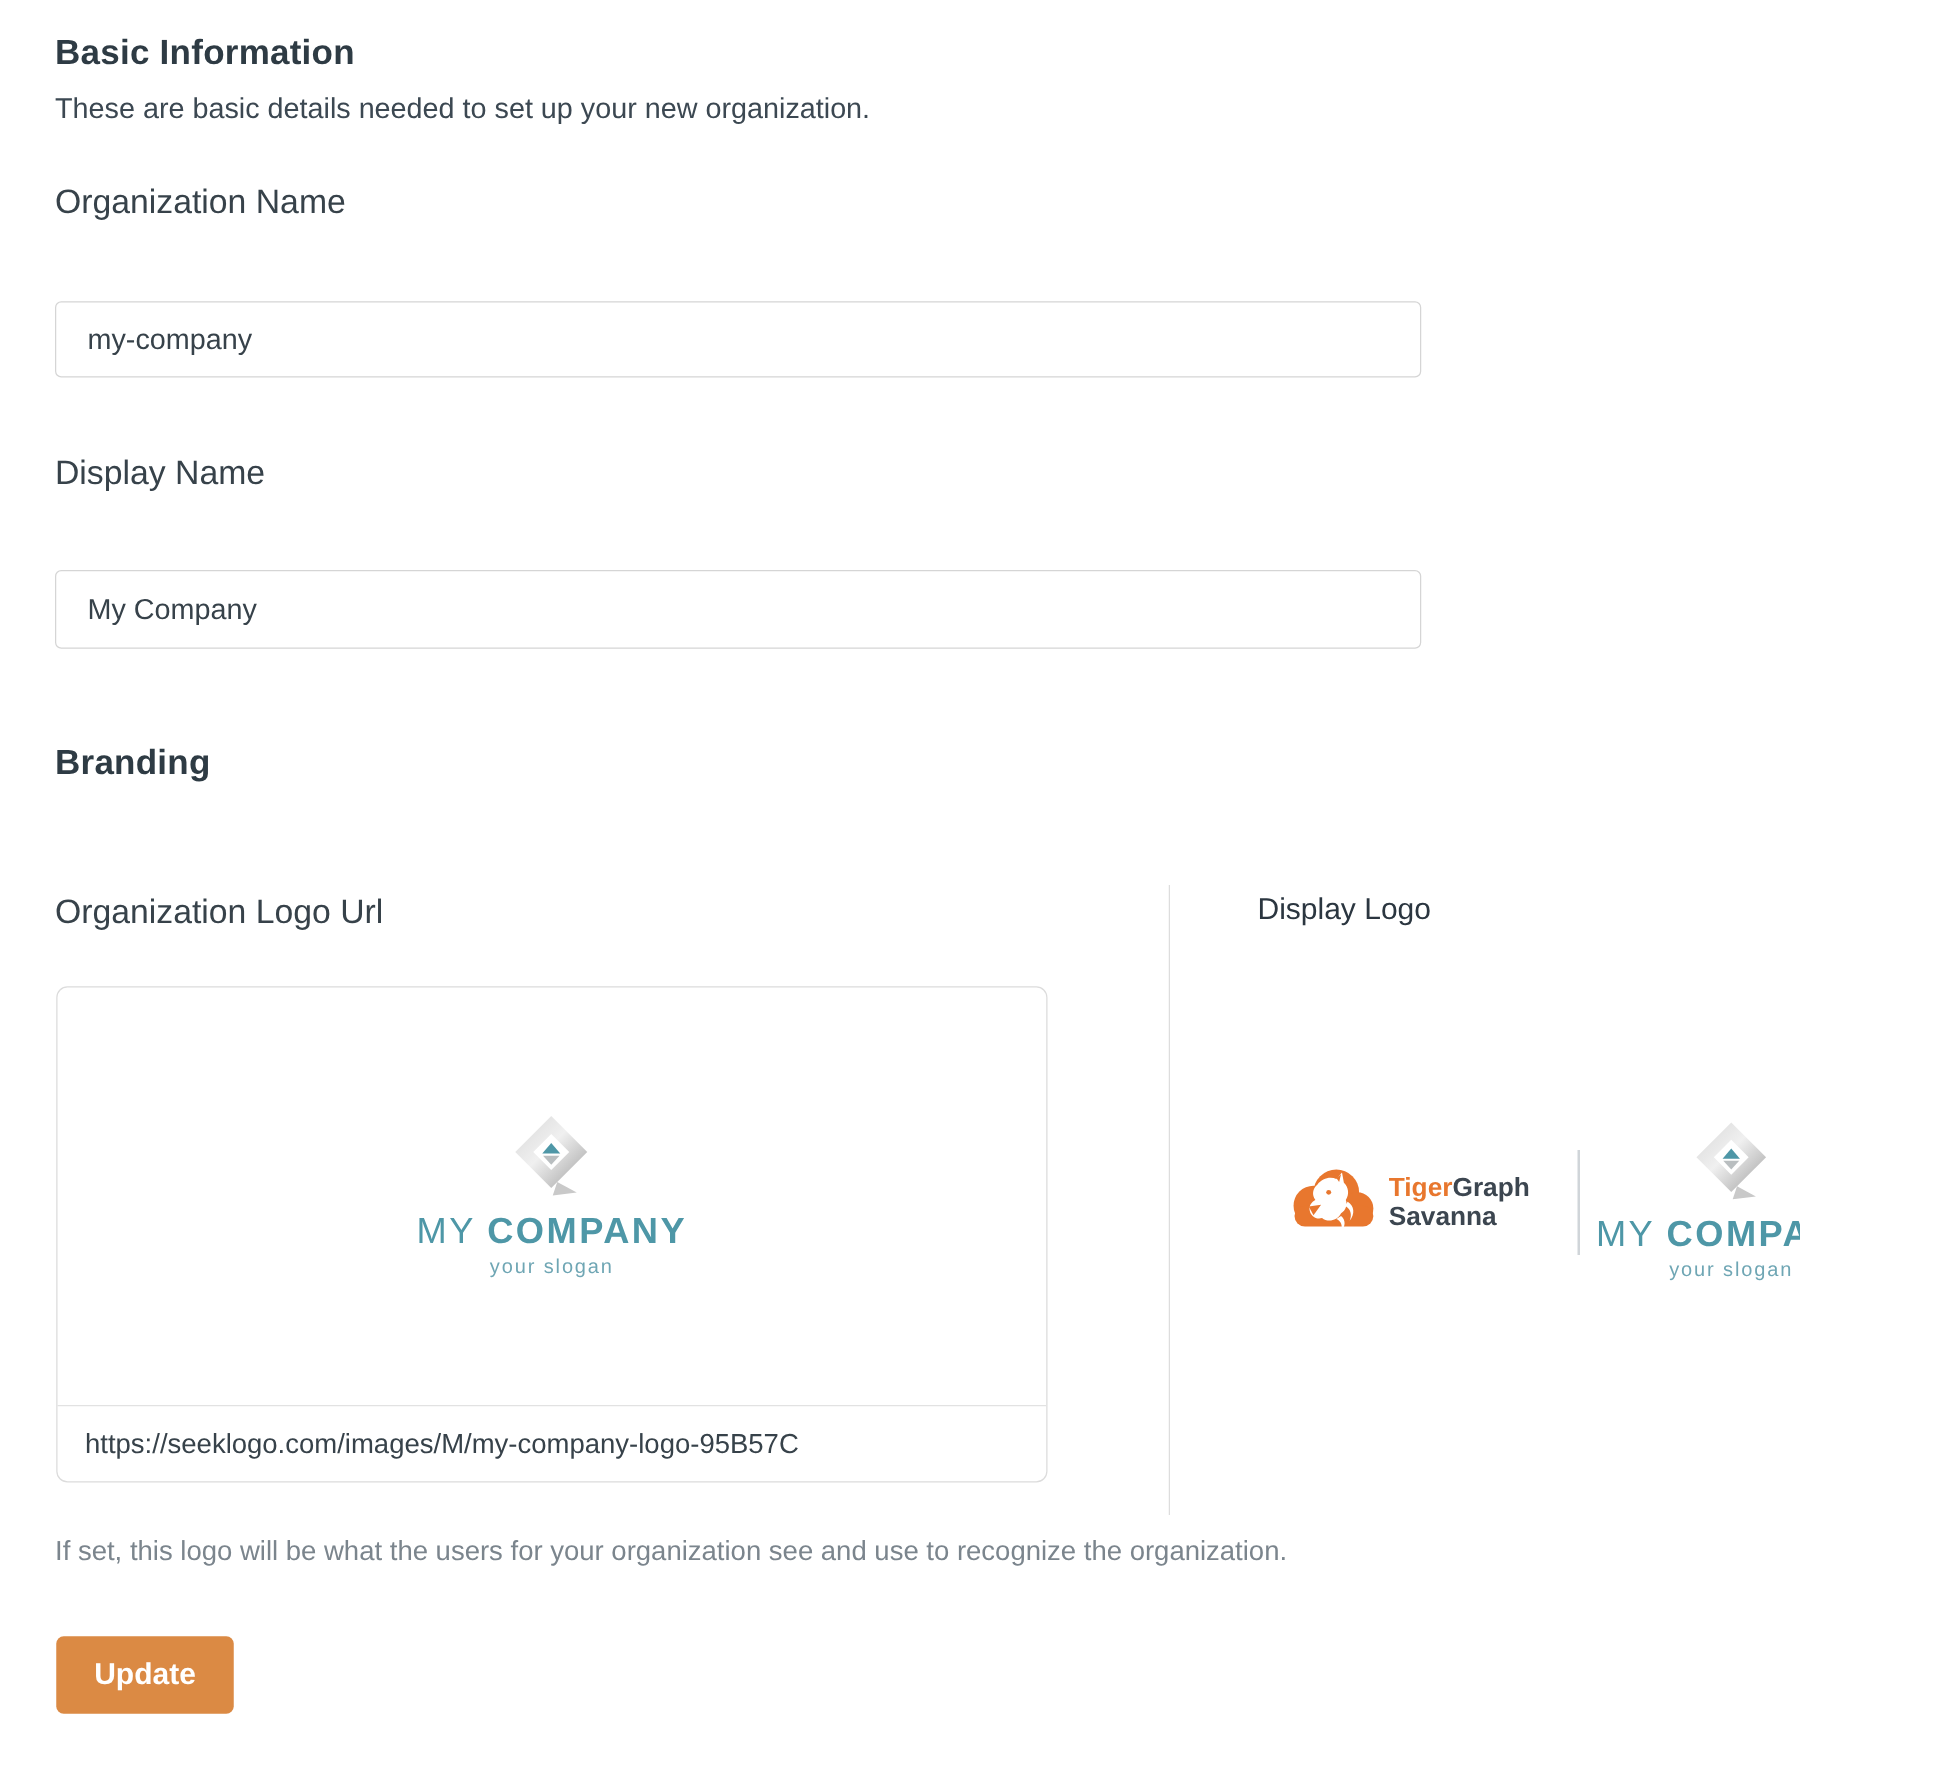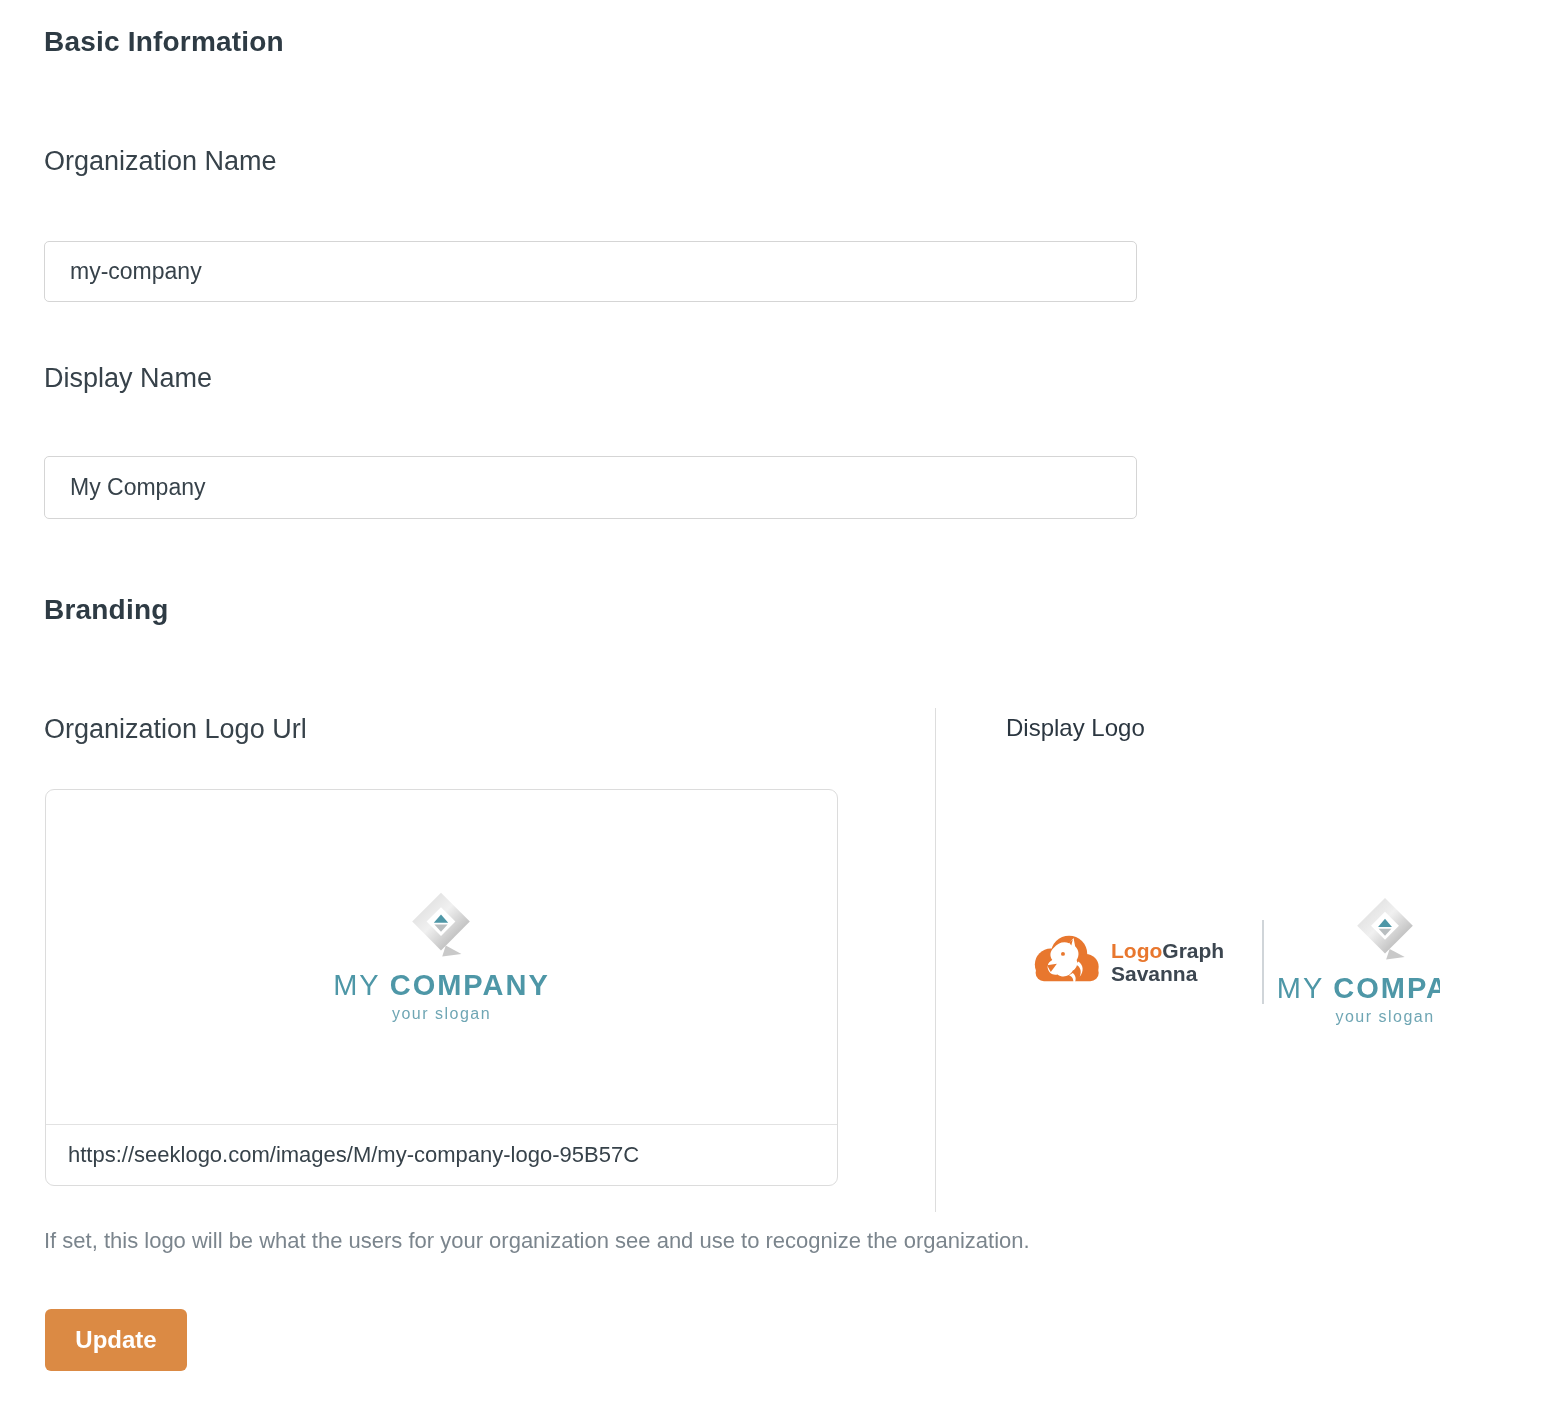--- a/index.html
+++ b/index.html
@@ -87,20 +87,21 @@
     cursor:pointer;
     display:flex;align-items:center;justify-content:center;
   }
 </style>
 </head>
 <body>
 
 <div class="page">
 
   <div class="abs section-title" style="left:44px;top:26px;">Basic Information</div>
+  <div class="abs section-subtitle" style="left:44px;top:73px;">These are basic details needed to set up your new organization.</div>
 
   <div class="abs field-label" style="left:44px;top:146px;">Organization Name</div>
   <input class="abs text-input" style="left: 44px; top: 205px;" value="my-company">
 
   <div class="abs field-label" style="left:44px;top:363px;">Display Name</div>
   <input class="abs text-input" style="left: 44px; top: 420px; height: 63px;" value="My Company">
 
   <div class="abs section-title" style="left:44px;top:594px;">Branding</div>
 
   <div class="abs field-label" style="left:44px;top:714px;">Organization Logo Url</div>
@@ -145,21 +146,21 @@
       <rect x="10" y="42" width="83" height="22" rx="11" fill="#E8772E"></rect>
       <path fill="#FFFFFF" d="M54,14 L60,7 L62,18 C67,23 68,30 64,36 C66,41 64,47 59,50 C55,58 45,60 39,55 C33,57 27,53 26,47 C25,42 28,38 32,36 C28,31 29,24 34,20 C39,13 48,11 54,14 Z"></path>
       <polygon points="25,43 38,41 30,52" fill="#E8772E"></polygon>
       <polygon points="54,13 59,9 57,17" fill="#E8772E"></polygon>
       <circle cx="46" cy="28" r="2.6" fill="#E8772E"></circle>
       <path fill="#FFFFFF" d="M66,38 C73,42 74,51 68,58 C71,51 69,45 63,42 Z"></path>
       <path fill="#FFFFFF" d="M59,53 C64,57 64,64 59,69 C61,63 59,58 54,56 Z"></path>
     </svg>
     <div class="tg-text">
       <div class="tg-line1">
-        <span class="tg-tiger">Logo</span><span class="tg-graph">Graph</span>
+        <span class="tg-tiger">Tiger</span><span class="tg-graph">Graph</span>
       </div>
       <div class="tg-line2">Savanna</div>
     </div>
   </div>
 
   <div class="abs v-divider-short" style="left:1262px;top:920px;height:84px;"></div>
 
   <div class="abs mc-logo" style="left:1281px;top:896px;width:208px;">
     <svg width="58" height="70" viewBox="0 0 100 118">
       <defs>

